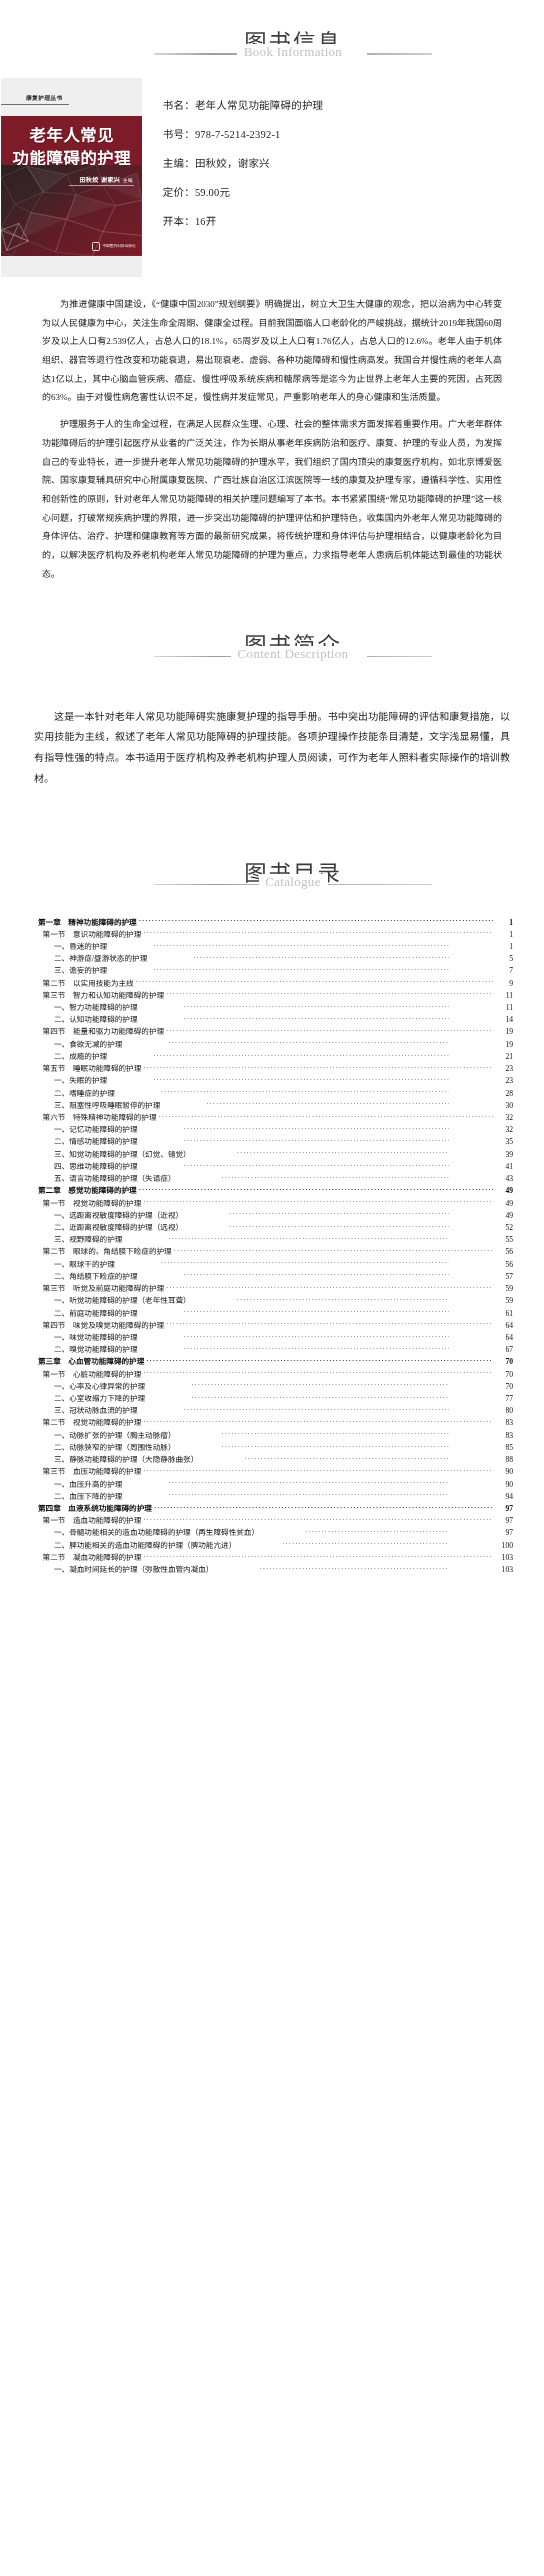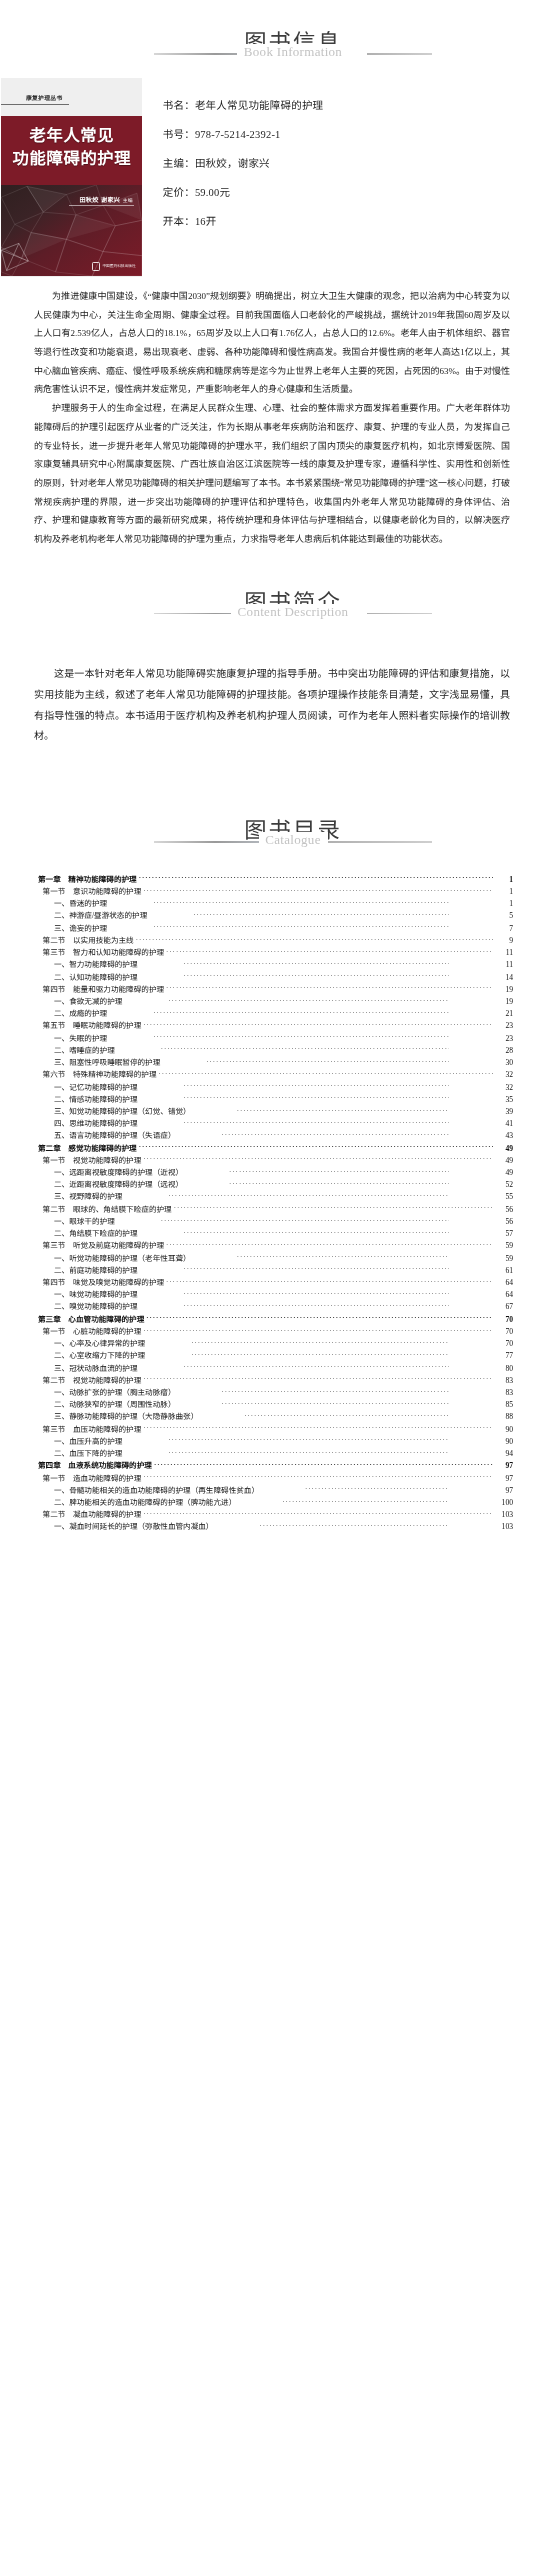--- a/index.html
+++ b/index.html
@@ -88,21 +88,21 @@
   .cover .series-underline {
     position: absolute;
     left: 0px;
     top: 26px;
     width: 68px;
     height: 1.1px;
     background: #6d6d6d;
   }
   .cover .title-band {
     position: relative;
-    height: 69px;
+    height: 49px;
     background: #7d1b28;
     color: #fff;
     text-align: center;
     padding-top: 8.8px;
   }
   .cover .title-band .l1,
   .cover .title-band .l2 {
     font-weight: bold;
     font-size: 16.3px;
     line-height: 1.38;
@@ -181,21 +181,21 @@
   
   .body-text {
     padding: 9.5px 34px 0 34px;
     font-family: "Liberation Serif", "DejaVu Serif", serif;
     font-size: 9px;
     line-height: 2.08;
     color: #1a1a1a;
     text-align: justify;
     text-justify: inter-ideograph;
   }
-  .body-text p { text-indent: 2em; margin: 0; }
+  .body-text p { text-indent: 2em; margin: 8px; }
 
   .intro-text {
     padding: 38px 34px 0 34px;
     font-family: "Liberation Serif", "DejaVu Serif", serif;
     font-size: 10px;
     line-height: 2.08;
     color: #1a1a1a;
     text-align: justify;
     text-justify: inter-ideograph;
   }

